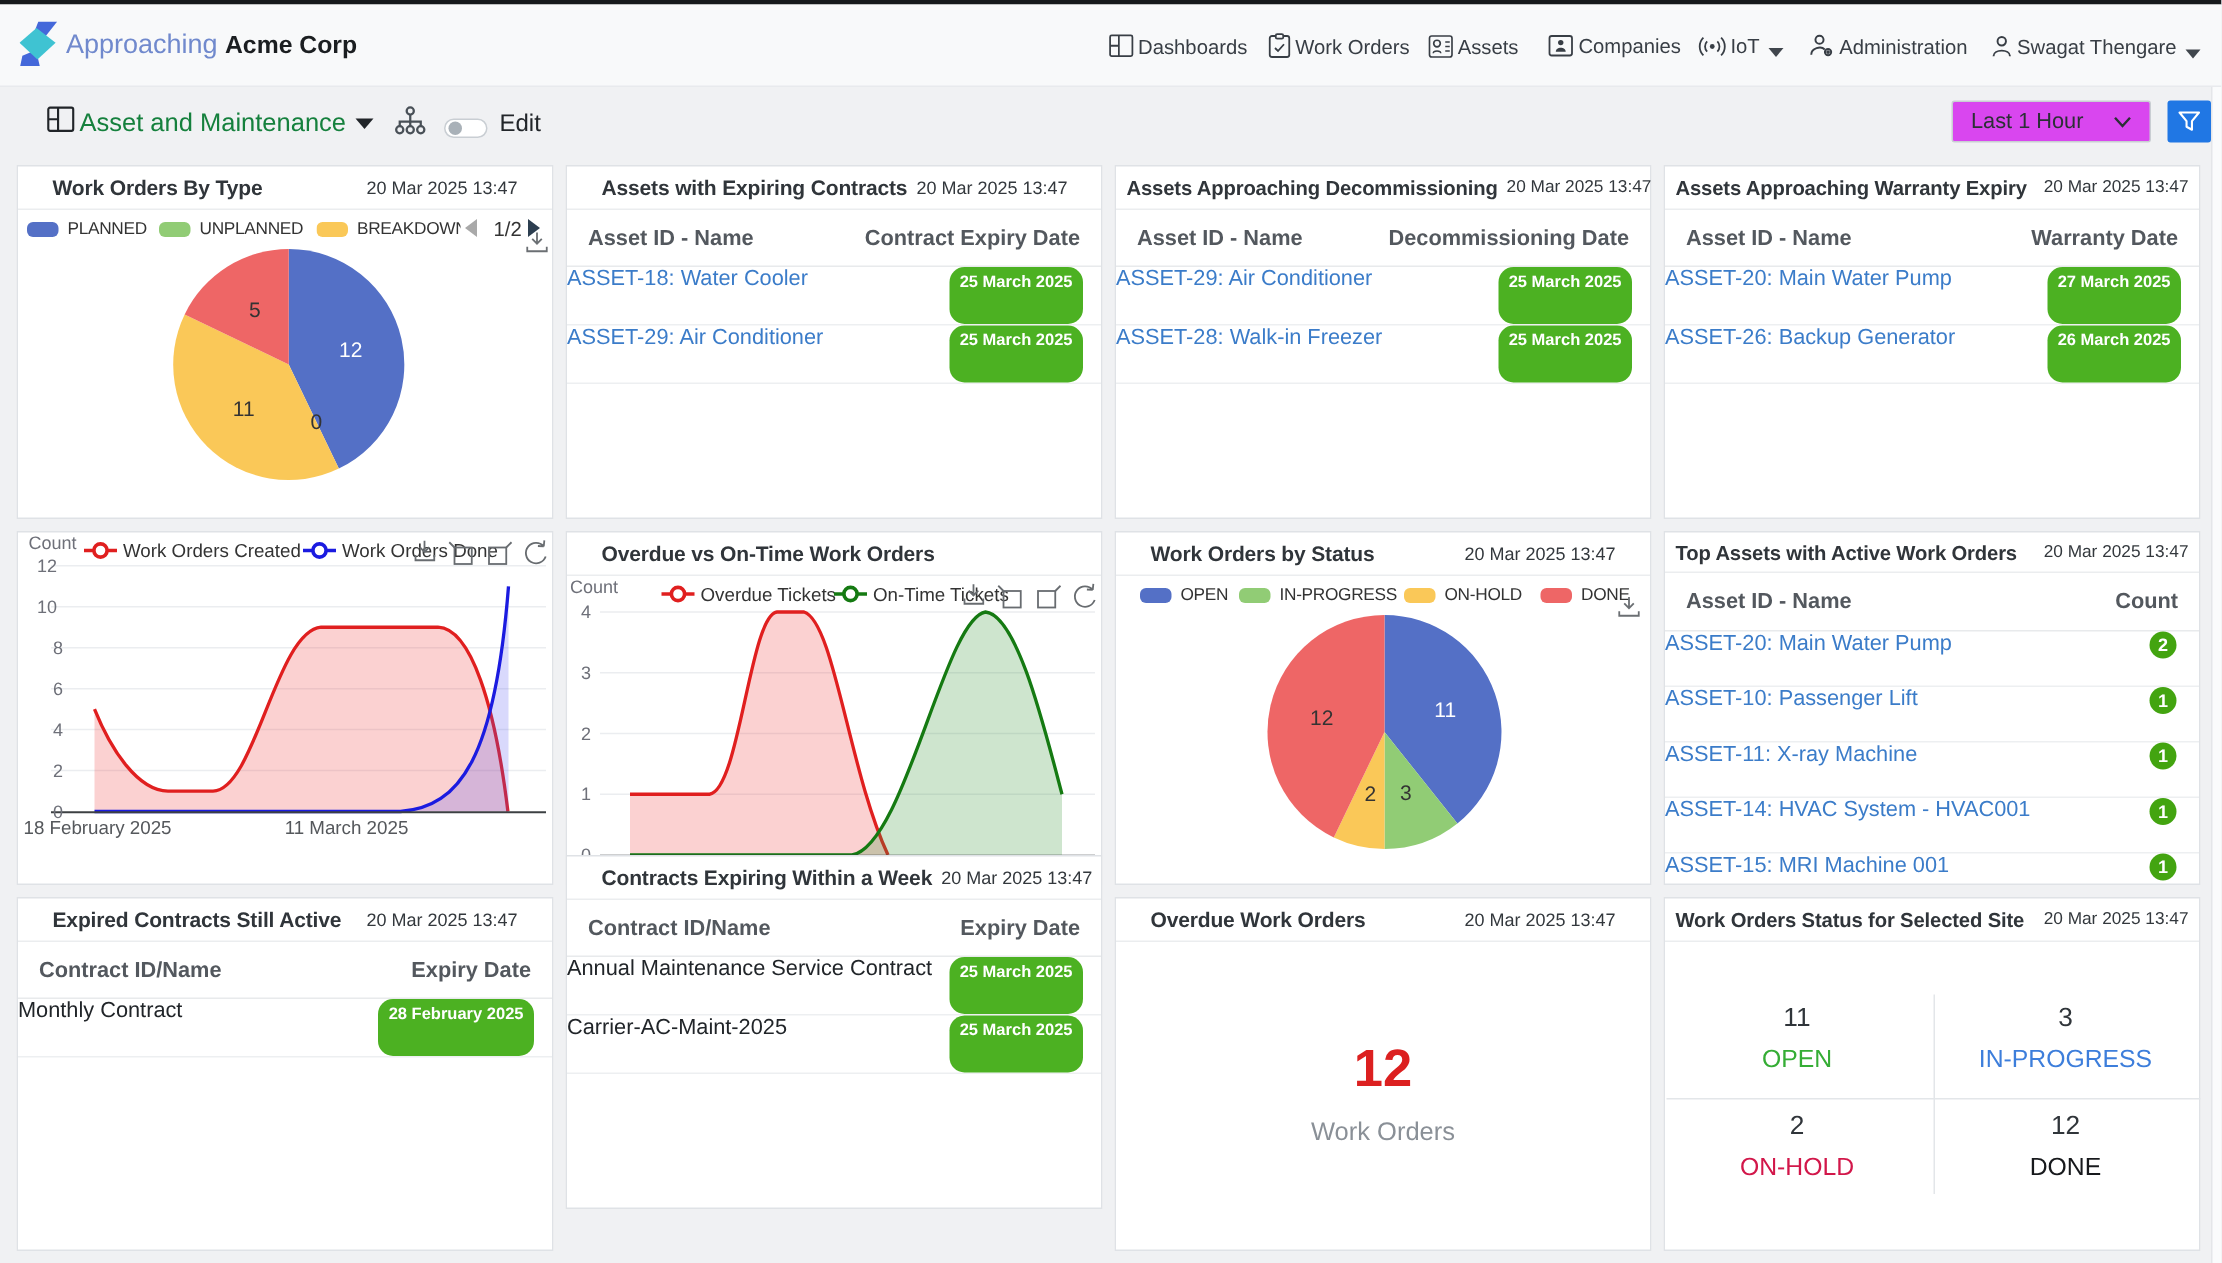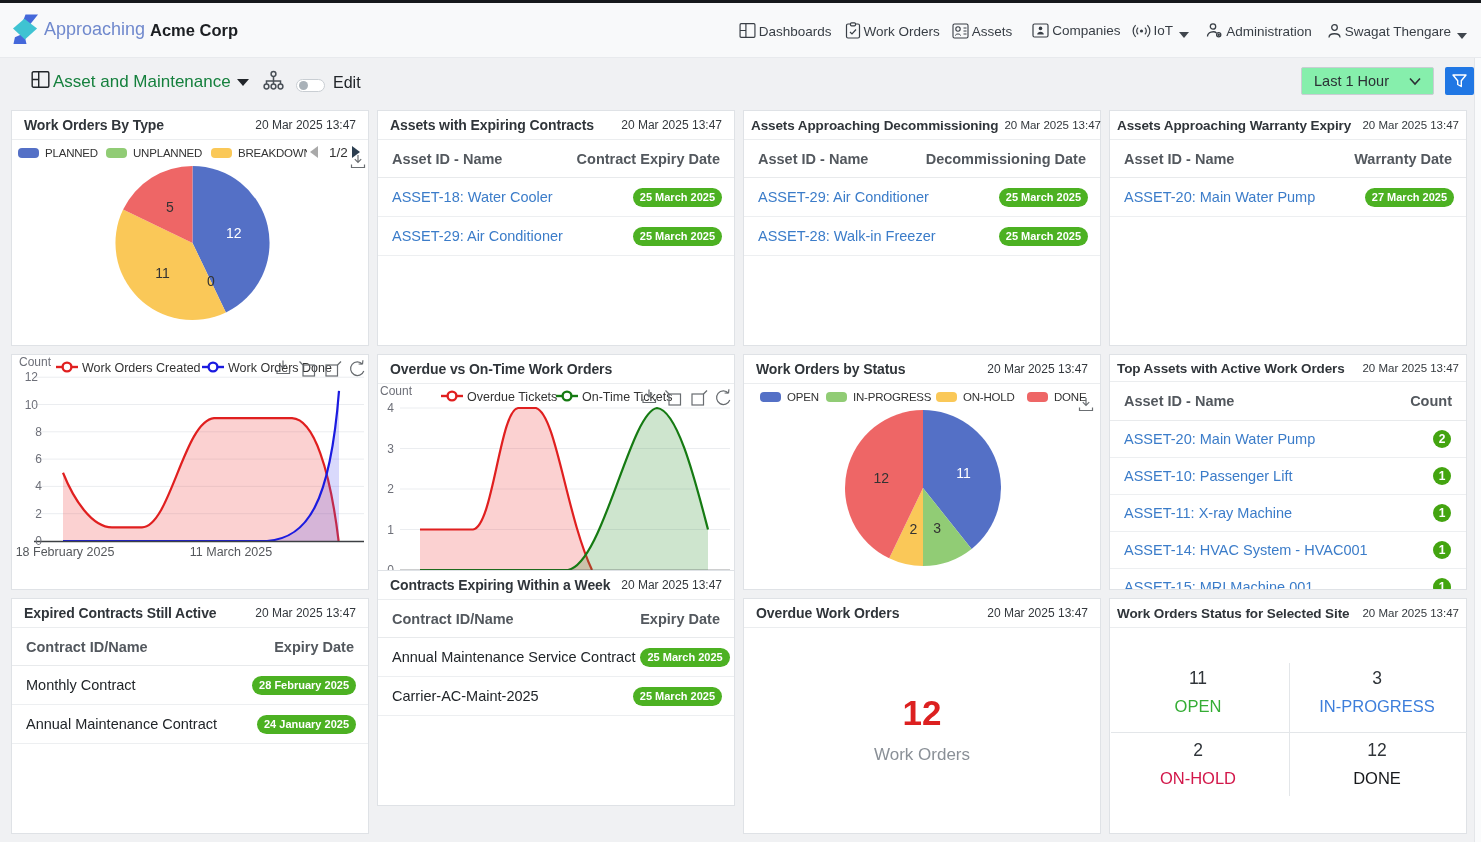--- a/index.html
+++ b/index.html
@@ -13,31 +13,31 @@
 .nav{position:absolute;right:14px;top:0;height:55px;display:flex;align-items:center;color:#383e45;font-size:13.5px}
 .nav .it{display:flex;align-items:flex-end;white-space:nowrap}
 .nav .it svg{margin-right:3px}
 .caret{width:0;height:0;border-left:5.5px solid transparent;border-right:5.5px solid transparent;border-top:6px solid #40464d;display:inline-block;margin-left:6px}
 .toolbar{position:absolute;left:0;top:58px;width:1481px;height:44px}
 .tb-title{position:absolute;left:53px;top:14px;font-size:17px;color:#15803d}
 .tb-caret{position:absolute;left:237px;top:21px;width:0;height:0;border-left:6.5px solid transparent;border-right:6.5px solid transparent;border-top:7.5px solid #212529}
 .toggle{position:absolute;left:296px;top:21px;width:29px;height:13px;background:#fff;border:1px solid #c9ced3;border-radius:7px}
 .toggle .knob{position:absolute;left:2px;top:1px;width:9px;height:9px;border-radius:50%;background:#a9b1b8}
 .tb-edit{position:absolute;left:333px;top:16px;font-size:16px;color:#212529}
-.sel{position:absolute;left:1301px;top:9px;width:133px;height:28px;background:#86efac;border:1px solid #c9ced3;border-radius:2px;font-size:14.5px;color:#2b3035;line-height:26px;padding-left:12px}
+.sel{position:absolute;left:1301px;top:9px;width:133px;height:28px;background:#d946ef;border:1px solid #c9ced3;border-radius:2px;font-size:14.5px;color:#2b3035;line-height:26px;padding-left:12px}
 .filterbtn{position:absolute;left:1445px;top:9px;width:29px;height:28px;background:#2077e4;border-radius:2px;display:flex;align-items:center;justify-content:center}
 .card{position:absolute;width:358px;height:236px;background:#fff;border:1px solid #dfe2e6}
-.ch{height:29px;border-bottom:1px solid #ebedef;display:flex;justify-content:space-between;align-items:center;padding:0 12px;white-space:nowrap}
+.ch{height:29px;border-bottom:1px solid #ebedef;display:flex;justify-content:space-between;align-items:center;padding:0 23px;white-space:nowrap}
 .ch .t{font-size:14px;letter-spacing:-0.1px;font-weight:bold;color:#30353a}
 .ch .d{font-size:12px;margin-left:6px;color:#33383d}
 .ch.sm{padding:0 7px}
 .ch.sm .t{font-size:13.5px}
 .ch.sm .d{font-size:11.5px}
 .th{height:38px;border-bottom:1px solid #e8eaec;display:flex;justify-content:space-between;align-items:center;padding:0 14px;font-size:14.5px;font-weight:bold;color:#53585e;white-space:nowrap}
-.trw{height:39px;border-bottom:1px solid #edeff1;display:flex;justify-content:space-between;align-items:center;padding:0 12px 0 14px;font-size:14.5px;color:#212529;white-space:nowrap}
+.trw{height:39px;border-bottom:1px solid #edeff1;display:flex;justify-content:space-between;padding:0 12px 0 0;font-size:14.5px;color:#212529;white-space:nowrap}
 .trw a{color:#3b7cc9;text-decoration:none}
 .pill{flex:none;background:#4cb122;color:#fff;font-size:11px;font-weight:bold;border-radius:10px;padding:3.5px 7px;white-space:nowrap;margin-left:5px}
 .cnt{width:18px;height:18px;border-radius:50%;background:#43a410;color:#fff;font-size:12px;font-weight:bold;display:flex;align-items:center;justify-content:center}
 .leg{position:absolute;display:flex;align-items:center;font-size:11.5px;letter-spacing:-0.2px;color:#333;white-space:nowrap;height:11px}
 .sw{flex:none;width:21px;height:10px;border-radius:4px;margin-right:6px}
 .big12{position:absolute;left:0;top:94px;width:100%;text-align:center;font-size:35px;font-weight:bold;color:#dc2020}
 .biglbl{position:absolute;left:0;top:146px;width:100%;text-align:center;font-size:17px;color:#8a9097}
 .stat-n{position:absolute;width:120px;text-align:center;font-size:17.5px;color:#30353a}
 .stat-l{position:absolute;width:160px;text-align:center;font-size:16.5px}
 </style>
@@ -185,20 +185,24 @@
       <span class="d">20 Mar 2025 13:47</span>
     </div>
 <div class="th">
       <span>Asset ID - Name</span>
       <span>Warranty Date</span>
     </div>
 <div class="trw">
       <a>ASSET-20: Main Water Pump</a>
       <span class="pill">27 March 2025</span>
     </div>
+<div class="trw">
+      <a>ASSET-26: Backup Generator</a>
+      <span class="pill">26 March 2025</span>
+    </div>
 </div>
 <div class="card" style="left:11px;top:354px">
 <div style="position:relative;width:356px;height:205px;overflow:hidden">
 <svg style="position:absolute;left:0;top:0" width="356" height="205" font-family="Liberation Sans,sans-serif">
 <g stroke="#ebedf0" stroke-width="1">
           <path d="M22,158.7H352 M22,131.4H352 M22,104.1H352 M22,76.8H352 M22,49.5H352 M22,22.2H352"></path>
         </g>
 <path d="M51,117.75 C62,145 80,172.35 100,172.35 L130,172.35 C158,172 172,66 202,63.15 L280,63.15 C302,64 318,115 326.6,186 L51,186 Z" fill="rgba(240,70,70,0.25)" stroke="none"></path>
 <path d="M51,117.75 C62,145 80,172.35 100,172.35 L130,172.35 C158,172 172,66 202,63.15 L280,63.15 C302,64 318,115 326.6,186" fill="none" stroke="#e01f1f" stroke-width="2.2"></path>
 <path d="M51,186 L255,186 C295,183 318,150 327,35.85 L327,186 Z" fill="rgba(80,80,240,0.22)" stroke="none"></path>
@@ -344,24 +348,20 @@
       <span class="d">20 Mar 2025 13:47</span>
     </div>
 <div class="th">
       <span>Contract ID/Name</span>
       <span>Expiry Date</span>
     </div>
 <div class="trw">
       <span>Monthly Contract</span>
       <span class="pill">28 February 2025</span>
     </div>
-<div class="trw">
-      <span>Annual Maintenance Contract</span>
-      <span class="pill">24 January 2025</span>
-    </div>
 </div>
 <div class="card" style="left:377px;top:570px">
 <div class="ch">
       <span class="t">Contracts Expiring Within a Week</span>
       <span class="d">20 Mar 2025 13:47</span>
     </div>
 <div class="th">
       <span>Contract ID/Name</span>
       <span>Expiry Date</span>
     </div>

